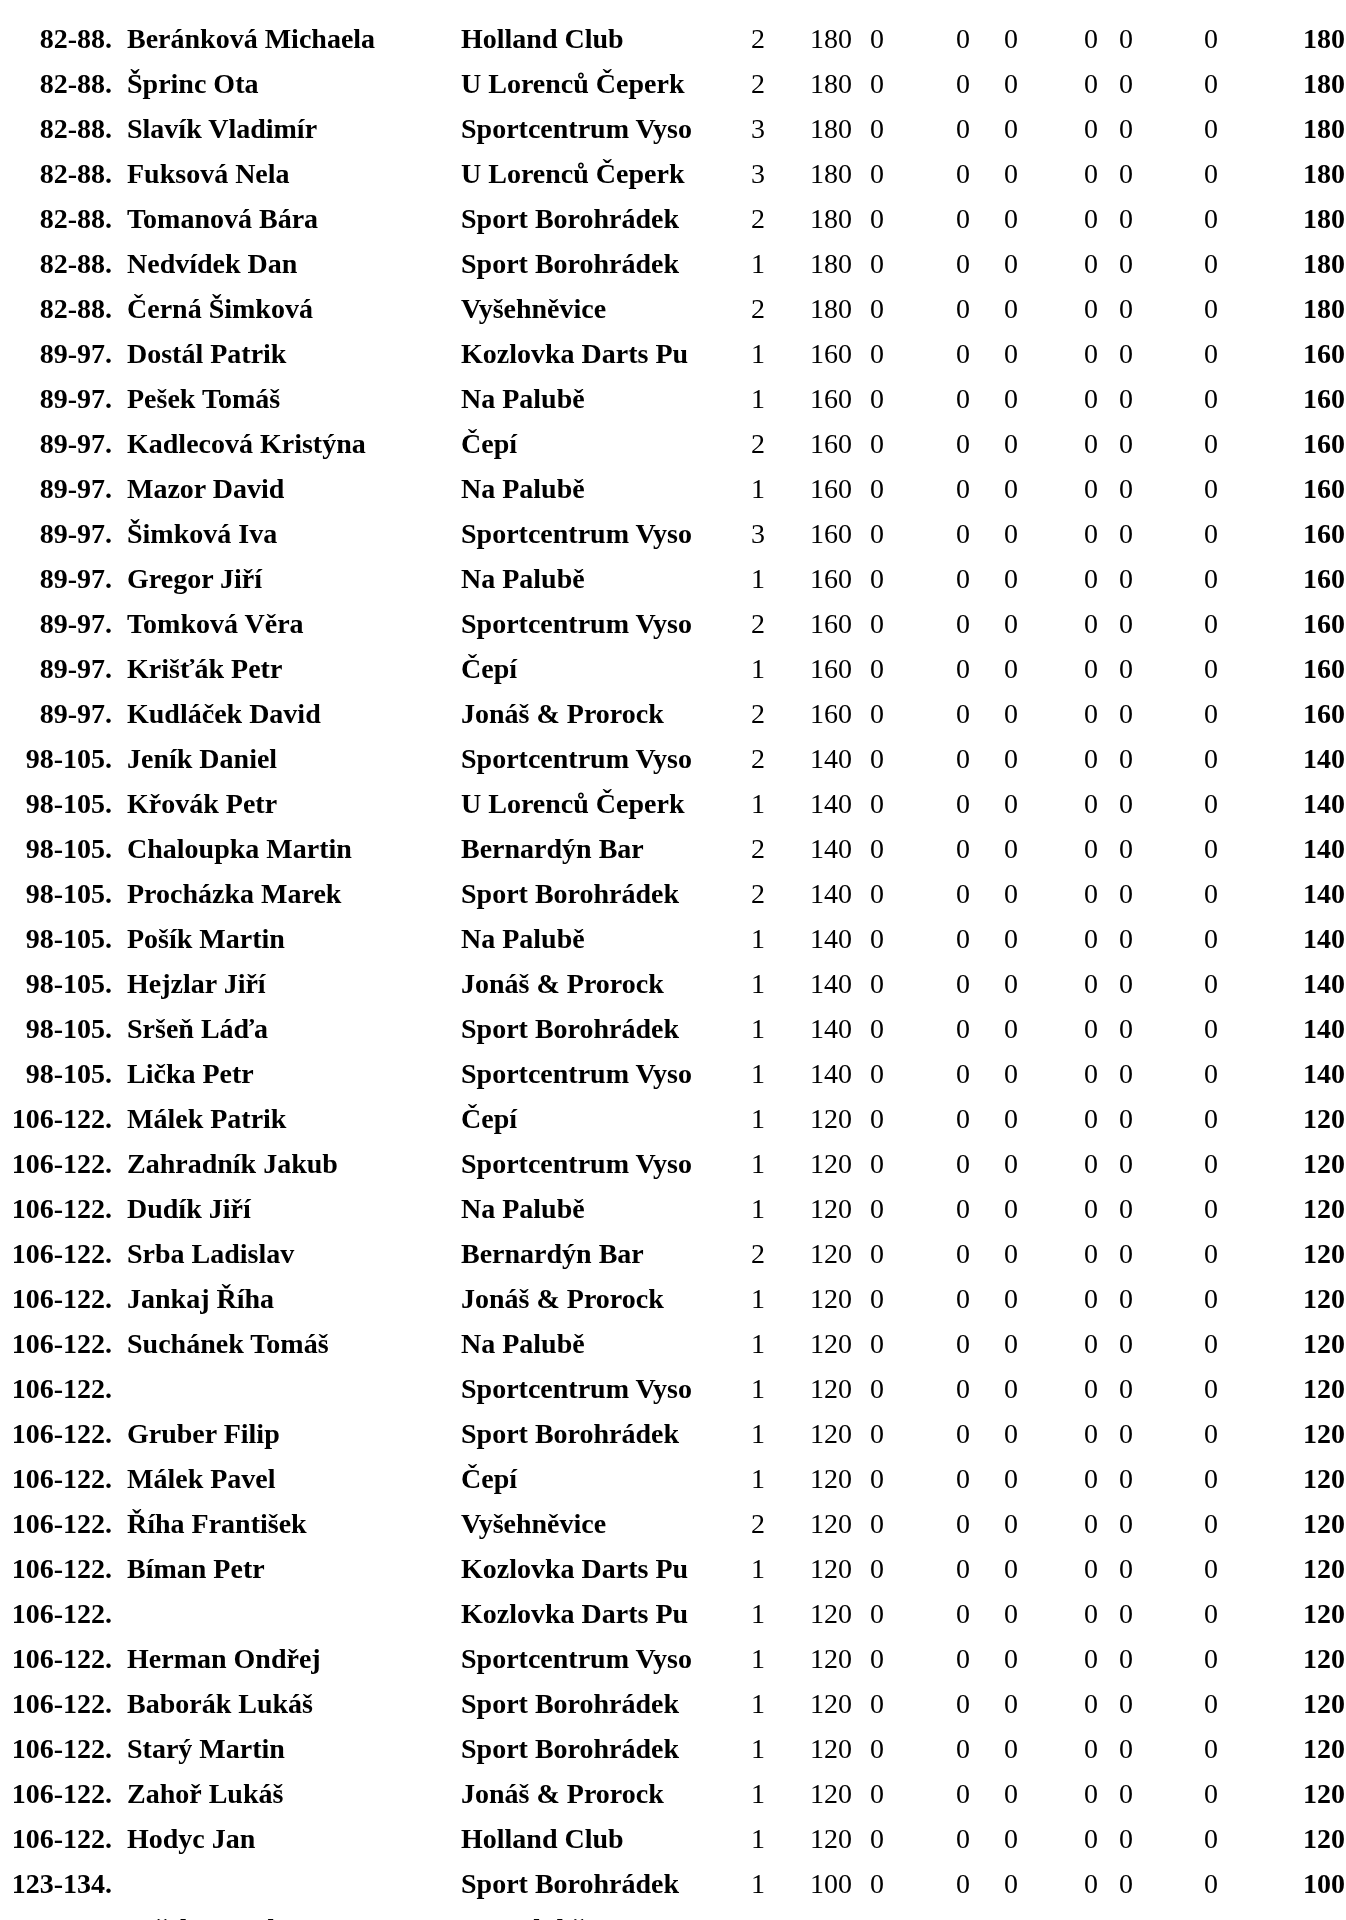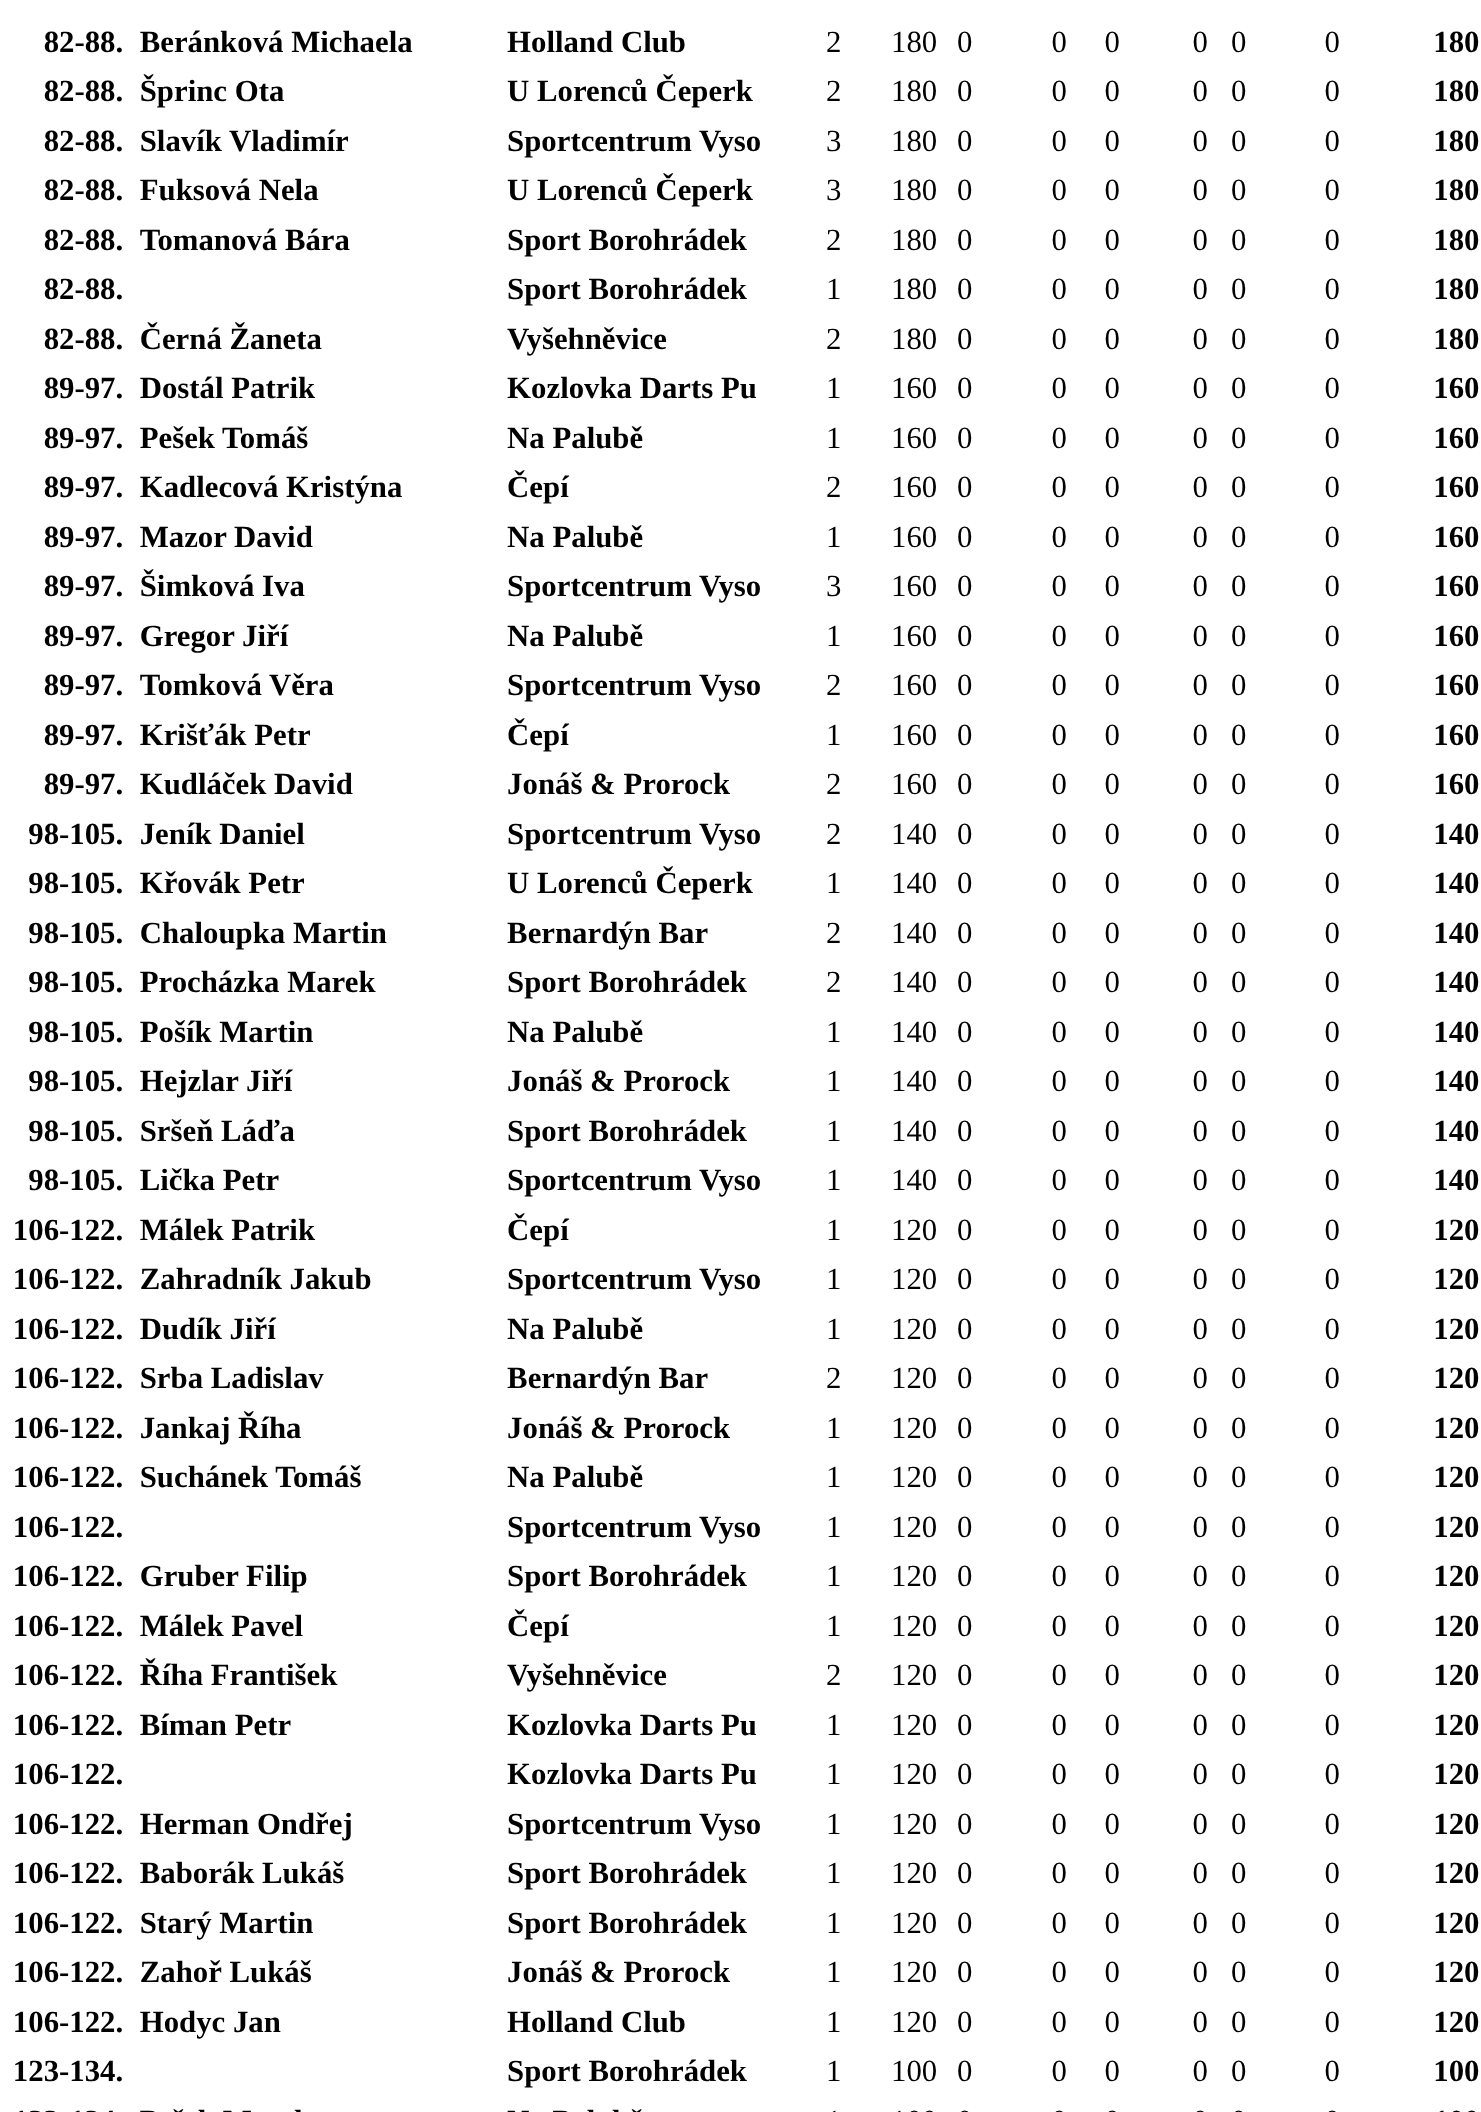--- a/index.html
+++ b/index.html
@@ -115,35 +115,36 @@
     <span class="cell c-n4">0</span>
     <span class="cell c-n5">0</span>
     <span class="cell c-n6">0</span>
     <span class="cell c-n7">0</span>
     <span class="cell c-n8">0</span>
     <span class="cell c-total b">180</span>
   </div>
 
   <div class="row">
     <span class="cell c-rank b">82-88.</span>
+    <span class="cell c-name b">Nedvídek Dan</span>
     <span class="cell c-club b">Sport Borohrádek</span>
     <span class="cell c-n1">1</span>
     <span class="cell c-n2">180</span>
     <span class="cell c-n3">0</span>
     <span class="cell c-n4">0</span>
     <span class="cell c-n5">0</span>
     <span class="cell c-n6">0</span>
     <span class="cell c-n7">0</span>
     <span class="cell c-n8">0</span>
     <span class="cell c-total b">180</span>
   </div>
 
   <div class="row">
     <span class="cell c-rank b">82-88.</span>
-    <span class="cell c-name b">Černá Žaneta</span>
+    <span class="cell c-name b">Černá Šimková</span>
     <span class="cell c-club b">Vyšehněvice</span>
     <span class="cell c-n1">2</span>
     <span class="cell c-n2">180</span>
     <span class="cell c-n3">0</span>
     <span class="cell c-n4">0</span>
     <span class="cell c-n5">0</span>
     <span class="cell c-n6">0</span>
     <span class="cell c-n7">0</span>
     <span class="cell c-n8">0</span>
     <span class="cell c-total b">180</span>

